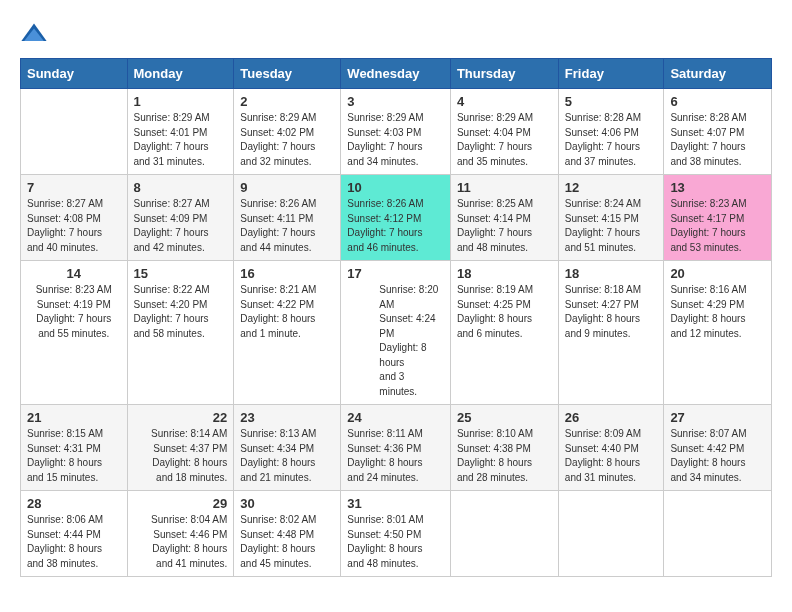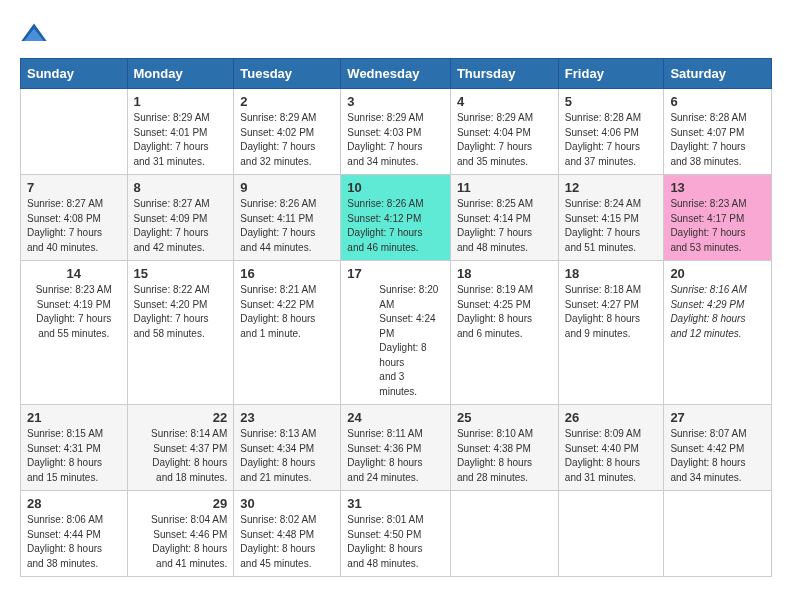--- a/index.html
+++ b/index.html
@@ -247,21 +247,21 @@
         </td>
         <td style="background: rgb(255, 255, 255);">
           <span class="day-number">18</span>
           <div class="day-info" style="white-space: pre-line;">Sunrise: 8:18 AM
 Sunset: 4:27 PM
 Daylight: 8 hours
 and 9 minutes.</div>
         </td>
         <td style="background: rgb(255, 255, 255);">
           <span class="day-number">20</span>
-          <div class="day-info" style="white-space: pre-line; font-style: italic;">Sunrise: 8:16 AM
+          <div class="day-info" style="white-space: pre-line;">Sunrise: 8:16 AM
 Sunset: 4:29 PM
 Daylight: 8 hours
 and 12 minutes.</div>
         </td>
       </tr>
       <tr>
         <td style="background: rgb(245, 245, 245);">
           <span class="day-number">21</span>
           <div class="day-info" style="white-space: pre-line;">Sunrise: 8:15 AM
 Sunset: 4:31 PM

